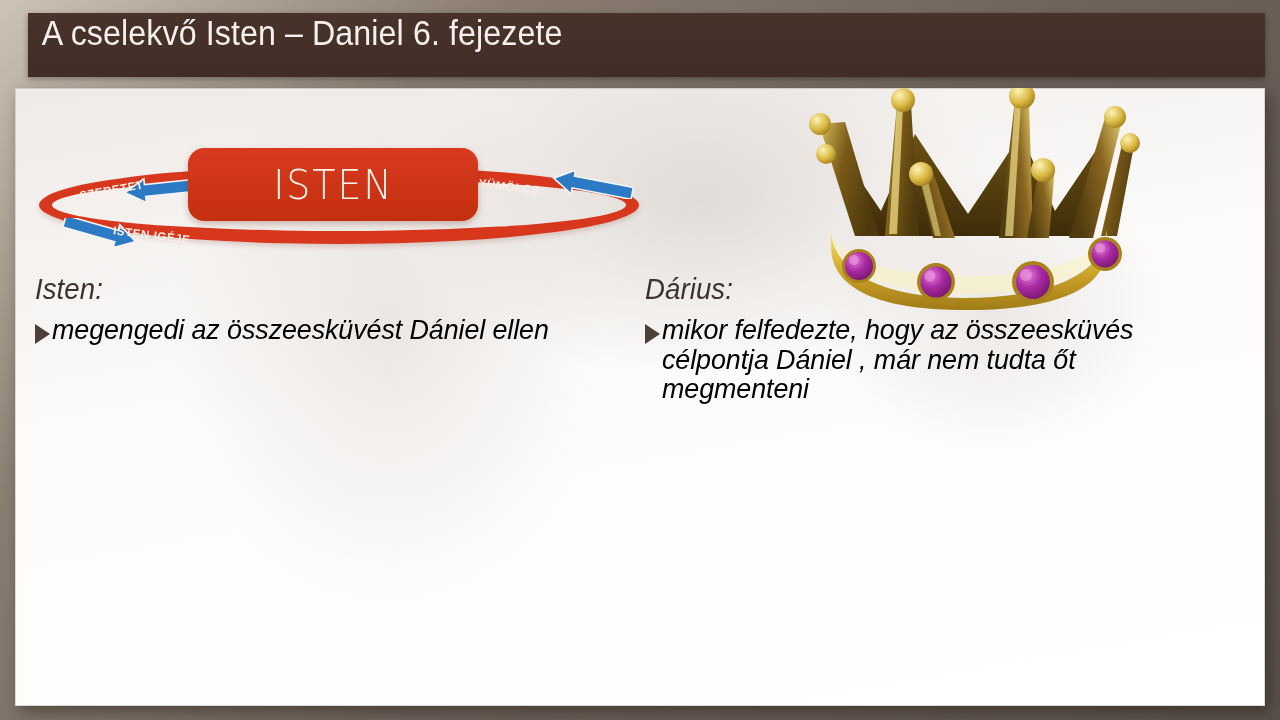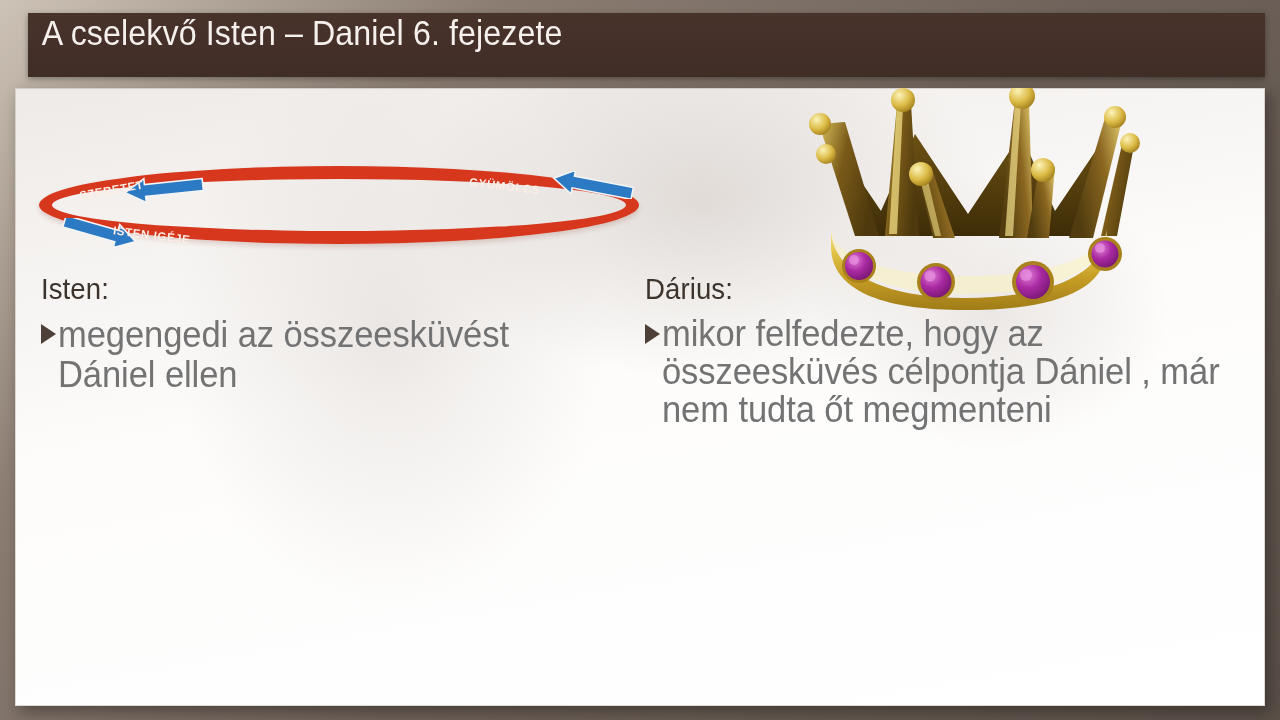--- a/index.html
+++ b/index.html
@@ -119,39 +119,39 @@
     width:350px; height:225px;
   }
 
   
   #columns {
     position:absolute;
     left:0; top:185px;
     width:1250px;
     display:flex;
   }
-  .col { padding:0 14px 0 26px; }
+  .col { padding:0 14px 0 20px;font-style:italic; }
   .col-left  { width:620px; }
   .col-right { width:630px; padding-left:10px; }
 
   .col-head {
     color:#3c332d;
     font-size:29px;
     font-weight:400;
     margin-bottom:9px;
     letter-spacing:.1px;
     transform:scaleX(.95); transform-origin:left;
   }
 
   ul.bullets { list-style:none; }
   ul.bullets li {
     display:flex;
     align-items:flex-start;
-    color:#737373;
-    font-size:36px;
+    color:#000000;
+    font-size:28px;
     line-height:1.10;
     margin-bottom:14px;
     letter-spacing:-.1px;
   }
   .col-right ul.bullets li { margin-bottom:12px; line-height:1.06; }
 
   .tri {
     flex:0 0 auto;
     width:0; height:0;
     border-left:15px solid #4d4038;
@@ -200,20 +200,23 @@
       <svg class="cyc-arrow" style="left:28px; top:72px;" width="82" height="28" viewBox="0 0 82 28">
         <g transform="rotate(16 41 14)">
           <path d="M2 8 L56 8 L56 2 L76 14 L56 26 L56 20 L2 20 Z" fill="#2c79c4" stroke="#f2f4f6" stroke-width="1.6"></path>
         </g>
       </svg>
 
       <div class="cycle-word" id="word-szeretet">SZERETET</div>
       <div class="cycle-word" id="word-gyumolcs">GYÜMÖLCS</div>
       <div class="cycle-word" id="word-ige">ISTEN IGÉJE</div>
 
+      <div id="isten-box">
+        <span id="isten-label">ISTEN</span>
+      </div>
     </div>
 
     <div id="crown">
       <svg width="350" height="225" viewBox="0 0 350 225">
         <defs>
           <linearGradient id="gBand" x1="0" y1="0" x2="0" y2="1">
             <stop offset="0%" stop-color="#f6ea9a"></stop>
             <stop offset="28%" stop-color="#e3c64a"></stop>
             <stop offset="58%" stop-color="#c9a027"></stop>
             <stop offset="100%" stop-color="#a07c17"></stop>

